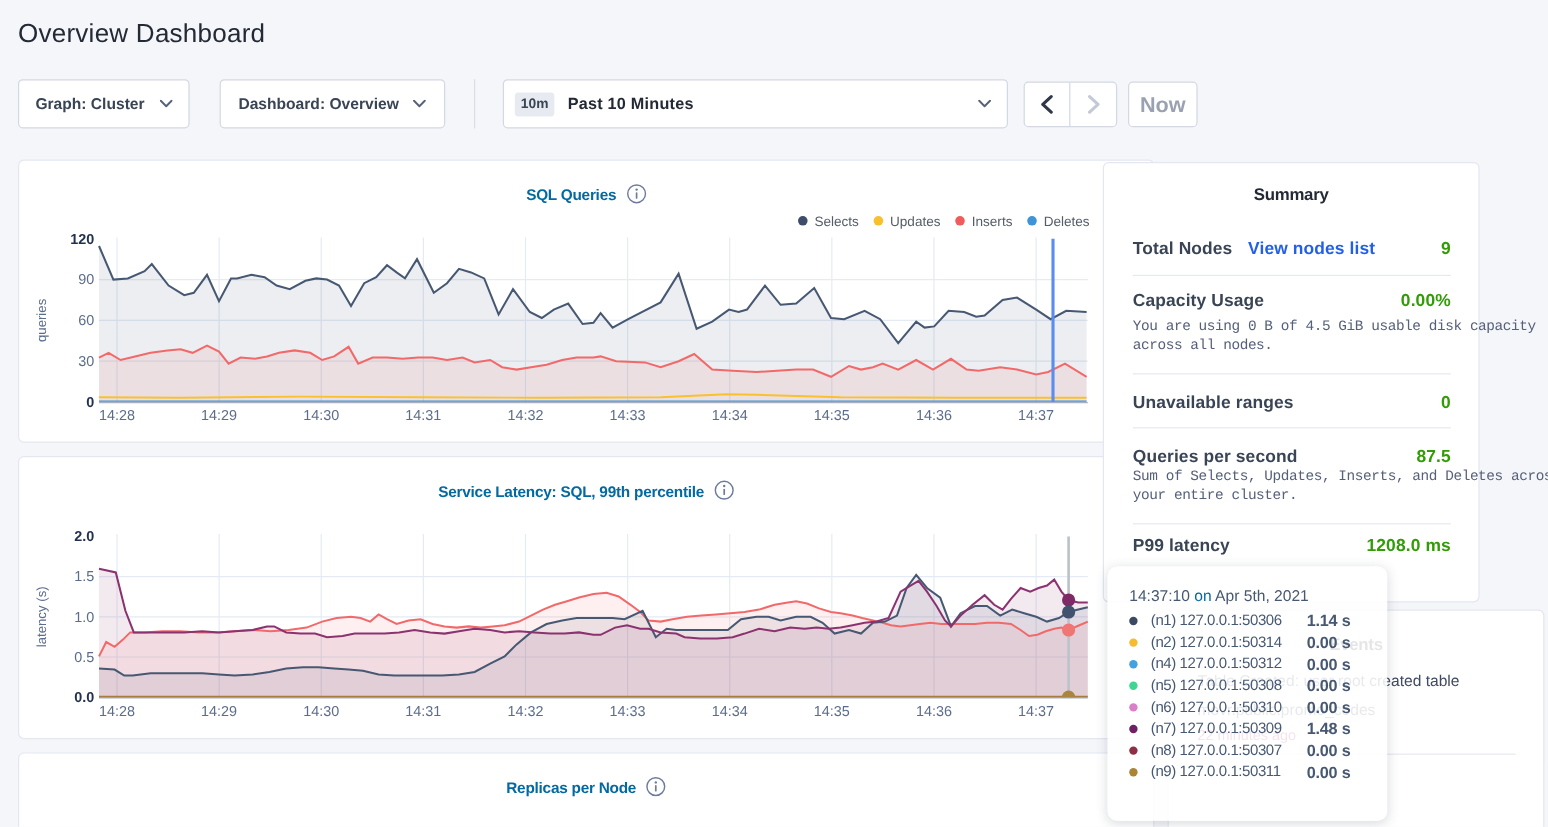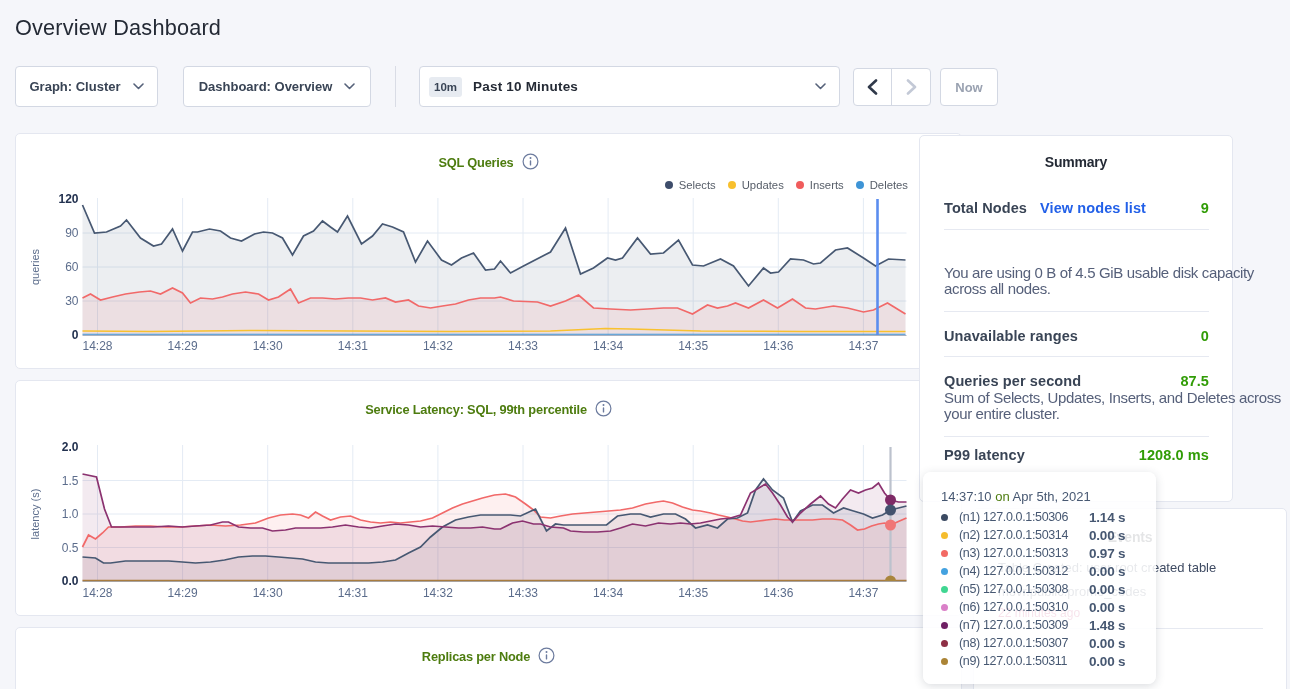--- a/index.html
+++ b/index.html
@@ -12,40 +12,40 @@
 .timebox { left:419px; top:66px; width:421px; height:41px; background:#fff;
   border:1px solid #d3d8e3; border-radius:4px; display:flex; align-items:center; }
 .badge { margin-left:9px; background:#e7ebf1; border-radius:3px; font-size:11.5px; font-weight:bold;
   color:#394455; padding:4px 5px; }
 .timetext { margin-left:11px; font-size:13.5px; font-weight:bold; color:#242a35; letter-spacing:0.2px; }
 .arrows { left:853px; top:68px; width:78px; height:38px; background:#fff;
   border:1px solid #d3d8e3; border-radius:4px; display:flex; }
 .arrows .cell { width:50%; display:flex; align-items:center; justify-content:center; }
 .arrows .cell:first-child { border-right:1px solid #d3d8e3; }
 .nowbtn { left:940px; top:68px; width:58px; height:38px; background:#fff; border:1px solid #d3d8e3;
-  border-radius:4px; display:flex; align-items:center; justify-content:center; font-size:13px;
+  border-radius:4px; display:flex; align-items:center; justify-content:center; font-size:18px;
   font-weight:bold; color:#9aa2b1; }
 .card { background:#fff; border:1px solid #e4e7f0; border-radius:5px; }
 .ctitle { position:absolute; width:100%; text-align:center; font-size:12.8px; letter-spacing:-0.2px; font-weight:bold;
-  color:#4d7c0f; }
+  color:#0369a1; }
 .ctitle .info { vertical-align:-3px; margin-left:8px; }
 .legend { position:absolute; right:53px; top:45px; font-size:11.3px; color:#565d68; }
 .li { margin-left:12px;text-align:right; }
 .dot { display:inline-block; width:8px; height:8px; border-radius:50%; margin-right:6px; }
 .sumrow { position:absolute; left:24px; right:23px; display:flex; font-size:14.5px; font-weight:bold;
   color:#394455; letter-spacing:0.1px;align-items:center; }
 .sumrow .val { margin-left:auto; color:#319c06; }
-.sumdesc { position:absolute; left:24px; right:10px; font-size:15px; letter-spacing:-0.35px; white-space:nowrap; color:#56607a; line-height:15.5px; }
+.sumdesc { position:absolute; left:24px; right:10px; font-size:12px; letter-spacing:-0.35px; white-space:nowrap; color:#56607a; line-height:15.5px;font-family:Liberation Mono, monospace; }
 .sumdiv { position:absolute; left:24px; right:23px; height:1px; background:#e6e9f1; }
 .link { color:#2260e8; }
 .tooltip { position:absolute; left:923px; top:472px; width:233px; height:212px;
   background:rgba(255,255,255,0.88); border-radius:8px; box-shadow:0 2px 10px rgba(50,60,80,0.18);
   padding:17px 0 0 18px; z-index:10; }
 .thead { font-size:13px; color:#475872; margin-bottom:4px; }
-.thead .on { color:#4d7c0f; }
+.thead .on { color:#0369a1; }
 .trow { display:flex; align-items:center; height:18px; font-size:12.5px; color:#475872; white-space:nowrap; }
 .tdot { width:7px; height:7px; border-radius:50%; margin-right:11px; flex:none; }
 .tlabel { width:130px; letter-spacing:-0.35px; }
 .tval { font-weight:bold; font-size:13.5px; letter-spacing:-0.2px; }
 .erow { font-size:13px; color:#3f4b63; line-height:24px; }
 .etime { font-size:12px; color:#be185d; margin-top:2px; }
 </style></head><body>
 
 <div class="abs title">Overview Dashboard</div>
 
@@ -185,20 +185,21 @@
         <circle cx="8.5" cy="5" r="1" fill="#6c7b9e"></circle>
         <rect x="7.8" y="7.2" width="1.4" height="5.4" rx="0.7" fill="#6c7b9e"></rect>
       </svg></div>
   <div style="position:absolute;left:49px;top:59px;font-size:12px;font-weight:bold;color:#22314f">120</div>
 </div>
 
 <div class="abs card" style="left:919px;top:135px;width:314px;height:367px">
   <div class="ctitle" style="top:18px;font-size:14px;color:#242a35">Summary</div>
   <div class="sumrow" style="top:64px">Total Nodes<span class="link" style="margin-left:13px">View nodes list</span><span class="val">9</span></div>
   <div class="sumdiv" style="top:93px"></div>
+  <div class="sumrow" style="top:107px">Capacity Usage<span class="val">0.00%</span></div>
   <div class="sumdesc" style="top:129px">You are using 0 B of 4.5 GiB usable disk capacity<br>across all nodes.</div>
   <div class="sumdiv" style="top:175px"></div>
   <div class="sumrow" style="top:192px">Unavailable ranges<span class="val">0</span></div>
   <div class="sumdiv" style="top:220px"></div>
   <div class="sumrow" style="top:237px">Queries per second<span class="val">87.5</span></div>
   <div class="sumdesc" style="top:254px">Sum of Selects, Updates, Inserts, and Deletes across<br>your entire cluster.</div>
   <div class="sumdiv" style="top:300px"></div>
   <div class="sumrow" style="top:311px">P99 latency<span class="val">1208.0 ms</span></div>
 </div>
 
@@ -217,25 +218,20 @@
       <span class="tdot" style="background:#3b4a62"></span>
       <span class="tlabel">(n1) 127.0.0.1:50306</span>
       <span class="tval">1.14 s</span>
     </div>
     <div class="trow">
       <span class="tdot" style="background:#f5bd2e"></span>
       <span class="tlabel">(n2) 127.0.0.1:50314</span>
       <span class="tval">0.00 s</span>
     </div>
     <div class="trow">
-      <span class="tdot" style="background:#f26a64"></span>
-      <span class="tlabel">(n3) 127.0.0.1:50313</span>
-      <span class="tval">0.97 s</span>
-    </div>
-    <div class="trow">
       <span class="tdot" style="background:#44a2e0"></span>
       <span class="tlabel">(n4) 127.0.0.1:50312</span>
       <span class="tval">0.00 s</span>
     </div>
     <div class="trow">
       <span class="tdot" style="background:#40d692"></span>
       <span class="tlabel">(n5) 127.0.0.1:50308</span>
       <span class="tval">0.00 s</span>
     </div>
     <div class="trow">

